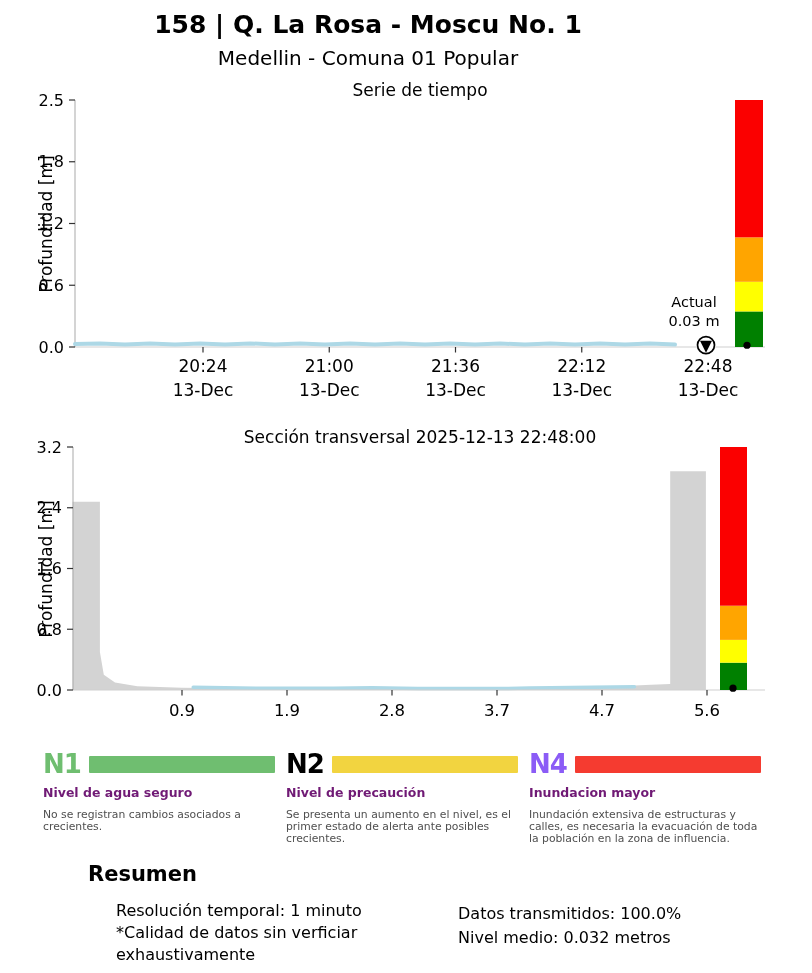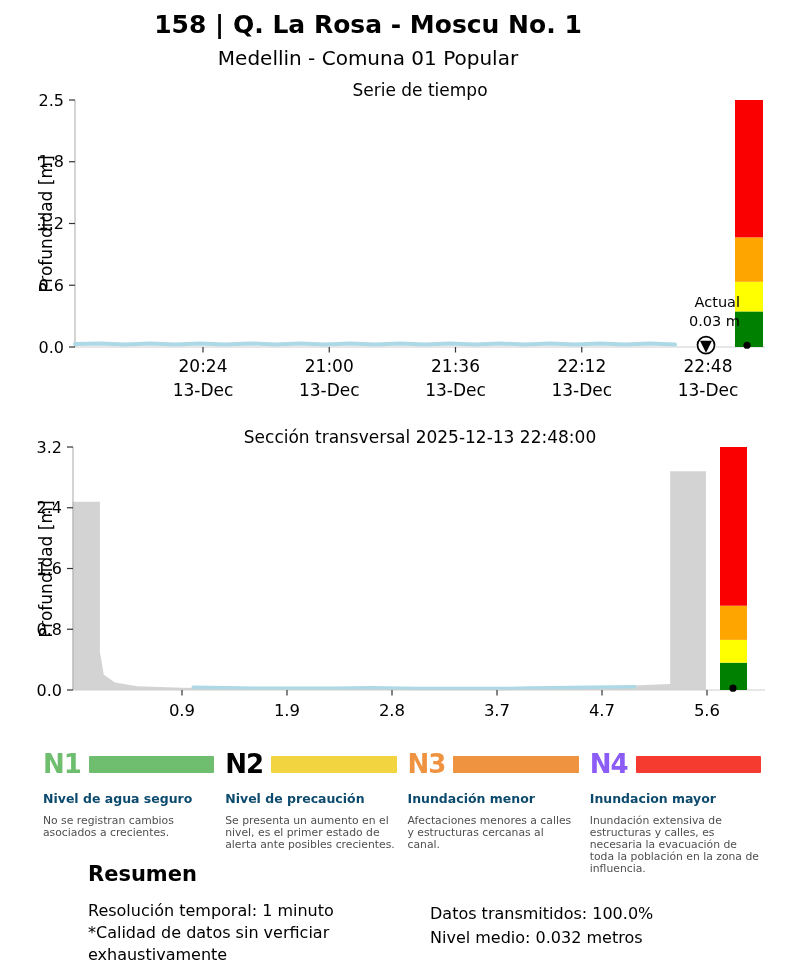--- a/index.html
+++ b/index.html
@@ -19,35 +19,35 @@
   .ylabel {
     position:absolute; left:46px; white-space:nowrap; font-size:17px;
     transform:translate(-50%,-50%) rotate(-90deg);
   }
   #ts-section .ylabel { top:146px; }
   #cs-section .ylabel { top:144px; }
   .chart-svg { position:absolute; top:0; left:0; }
   svg text { font-family:"DejaVu Sans","Liberation Sans",sans-serif; fill:#000; }
 
   .annotation {
-    position:absolute; left:648px; top:215px; width:92px; text-align:right;
+    position:absolute; left:648px; top:215px; width:92px; text-align:center;
     font-size:14.5px; line-height:19px;
   }
 
   .legend { position:absolute; top:750px; left:43px; width:718px; display:flex; gap:11px; }
   .legend-col { flex:1 1 0; }
   .legend-head { display:flex; align-items:center; height:28px; gap:8px; }
   .legend-code { font-size:26px; font-weight:bold; letter-spacing:-1px; line-height:28px; }
   .legend-bar { flex:1 1 auto; height:17px; border-radius:1px; }
-  .legend-title { font-size:12.5px; font-weight:bold; color:#0c4a6e; margin-top:13px; line-height:15px; }
+  .legend-title { font-size:12.5px; font-weight:bold; color:#701a75; margin-top:7px; line-height:15px; }
   .legend-desc { font-size:10.8px; color:#4f4f4f; margin-top:9px; line-height:12px; }
 
   .summary { position:absolute; top:862px; left:88px; width:700px; }
   .summary-heading { font-size:21px; font-weight:bold; }
-  .summary-cols { display:flex; margin-top:14px; }
+  .summary-cols { display:flex; margin-top:14px;margin-left:28px; }
   .summary-left { width:330px; font-size:16px; line-height:22px; }
   .summary-right { margin-left:12px; font-size:16px; line-height:24px; padding-top:2px; }
 </style>
 </head>
 <body>
 
 <header>
   <div class="page-title">158 | Q. La Rosa - Moscu No. 1</div>
   <div class="page-subtitle">Medellin - Comuna 01 Popular</div>
 </header>
@@ -148,28 +148,20 @@
   <div class="legend-col">
     <div class="legend-head">
       <span class="legend-code" style="color: #000000;">N2</span>
       <span class="legend-bar" style="background: rgb(242, 212, 64);"></span>
     </div>
     <div class="legend-title">Nivel de precaución</div>
     <div class="legend-desc">Se presenta un aumento en el nivel, es el primer estado de alerta ante posibles crecientes.</div>
   </div>
   <div class="legend-col">
     <div class="legend-head">
-      <span class="legend-code" style="color: rgb(239, 147, 64);">N3</span>
-      <span class="legend-bar" style="background: rgb(239, 147, 64);"></span>
-    </div>
-    <div class="legend-title">Inundación menor</div>
-    <div class="legend-desc">Afectaciones menores a calles y estructuras cercanas al canal.</div>
-  </div>
-  <div class="legend-col">
-    <div class="legend-head">
       <span class="legend-code" style="color: #8b5cf6;">N4</span>
       <span class="legend-bar" style="background: rgb(245, 59, 48);"></span>
     </div>
     <div class="legend-title">Inundacion mayor</div>
     <div class="legend-desc">Inundación extensiva de estructuras y calles, es necesaria la evacuación de toda la población en la zona de influencia.</div>
   </div>
 </div>
 
 <div class="summary">
   <div class="summary-heading">Resumen</div>

